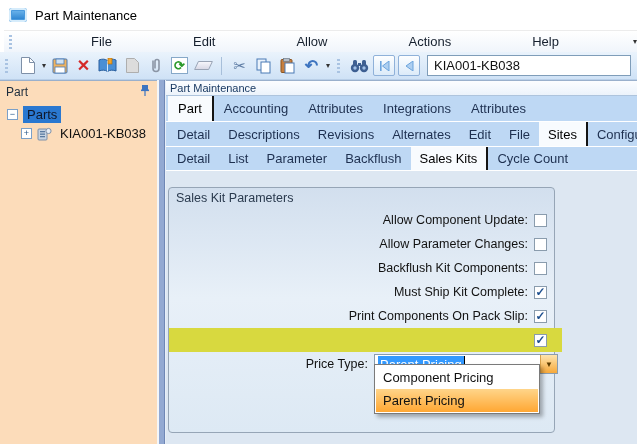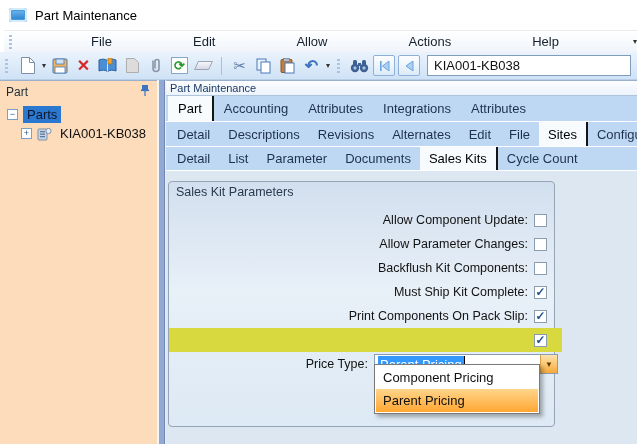--- a/index.html
+++ b/index.html
@@ -65,26 +65,26 @@
   .main-header { height:15px; background:linear-gradient(#fcfdff,#ecf3fb);
     border-bottom:1px solid #aec4dd; font-size:11px; color:#15365f; padding:1px 0 0 4px; }
   .tabstrip { background:var(--tab-strip-blue,#bed8f4); display:flex; align-items:stretch;
     border-bottom:1px solid #fff; padding-left:2px; overflow:hidden; white-space:nowrap; }
   .ts1 { height:26px; } .ts2 { height:25px; } .ts3 { height:24px; }
   .tab { font-size:13px; color:#1e3050; padding:0 10px; display:flex; align-items:center; flex:none; }
   .ts2 .tab, .ts3 .tab { padding:0 9px; }
   .tab.selected { background:#f8fbfe; border-right:2px solid #141414; color:#000; }
   
   .content { position:relative; height:calc(100% - 90px); }
-  .groupbox { position:absolute; left:2px; top:10px; width:387px; height:246px;
+  .groupbox { position:absolute; left:2px; top:16px; width:387px; height:246px;
     border:1px solid #96a5b6; border-radius:4px;
     background:linear-gradient(180deg,#d2dfee,#e8f0f8 45%,#dcf8 100%);
     background:linear-gradient(180deg,#d2dfee,#e8f0f8 45%,#dde9f4); }
   .gb-title { font-size:12.5px; color:#2a3a4e; padding:3px 0 0 7px; height:20px; }
-  .rows { margin-top:6px; }
+  .rows { margin-top:0; }
   .row { height:24px; display:flex; align-items:center; justify-content:flex-end;
     gap:6px; padding-right:7px; font-size:12.5px; color:#121212; position:relative; }
   .row.highlight { background:var(--highlight-yellow,#d8d93f); margin-right:-8px;
     padding-right:15px; z-index:2; }
   .checkbox { width:13px; height:13px; background:#fff; border:1px solid #8a9cad;
     display:flex; align-items:center; justify-content:center; flex:none; }
   .checkbox .mark { display:none; color:#1d4f8f; font-size:12px; font-weight:bold;
     line-height:1; margin-top:-1px; }
   .checkbox.checked .mark { display:block; }
   .price-row { height:24px; display:flex; align-items:center; justify-content:flex-end;
@@ -263,21 +263,21 @@
     <span class="tab">Edit</span>
     <span class="tab">File</span>
     <span class="tab selected">Sites</span>
     <span class="tab">Configurator Pa</span>
   </div>
 
   <div class="tabstrip ts3">
     <span class="tab">Detail</span>
     <span class="tab">List</span>
     <span class="tab">Parameter</span>
-    <span class="tab">Documents</span>
+    <span class="tab">Backflush</span>
     <span class="tab selected">Sales Kits</span>
     <span class="tab">Cycle Count</span>
   </div>
 
   <div class="content">
     <div class="groupbox">
       <div class="gb-title">Sales Kit Parameters</div>
       <div class="rows">
         <div class="row">
           <span>Allow Component Update:</span>

